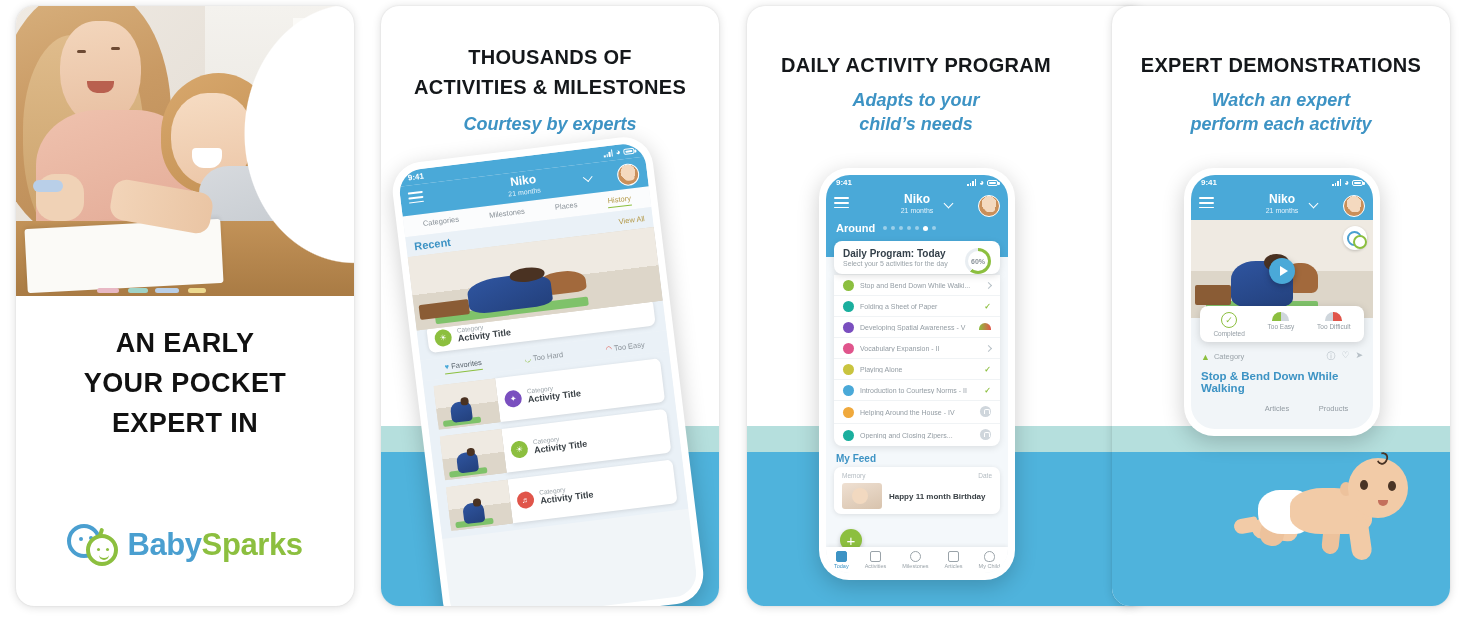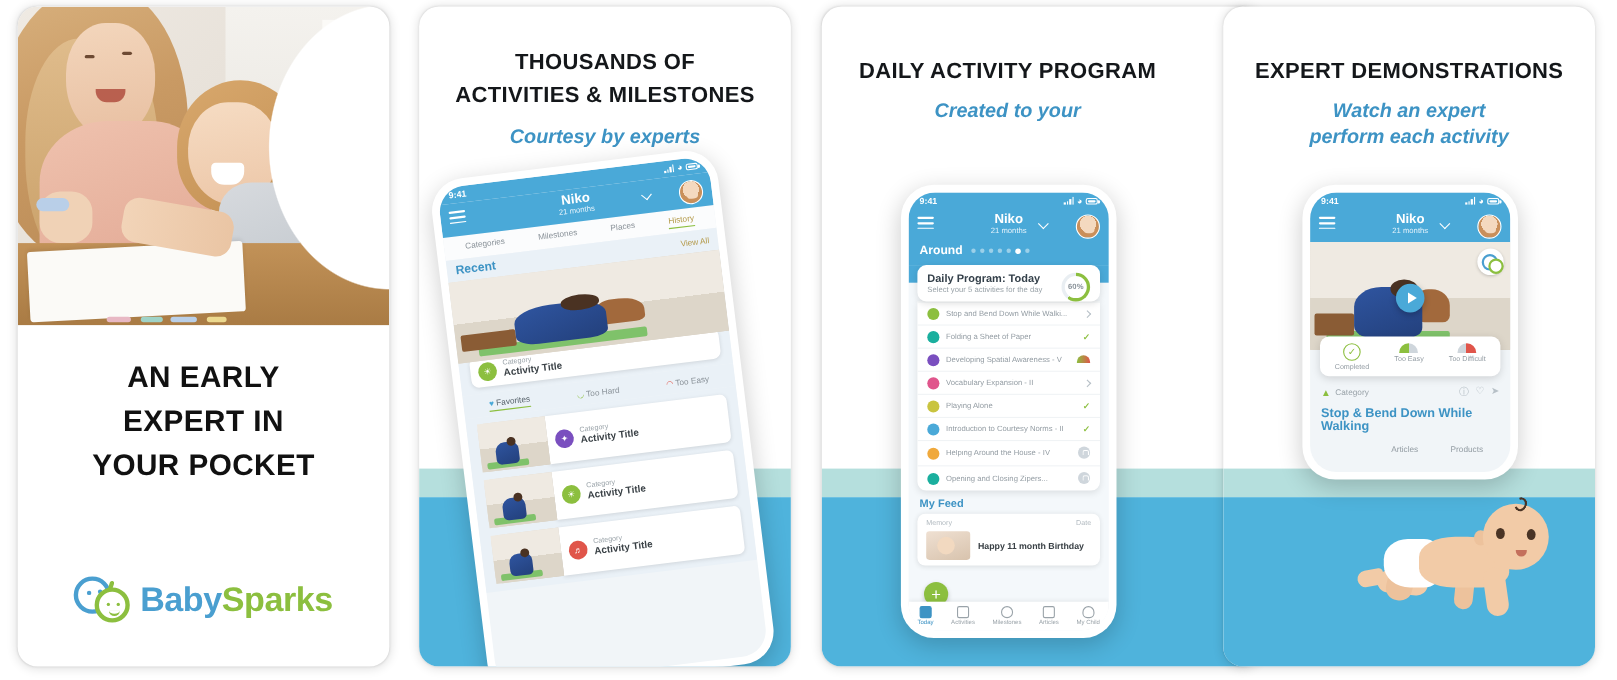--- a/index.html
+++ b/index.html
@@ -314,22 +314,22 @@
           <div class="nails"></div>
         <div class="crayon" style="left:24%;width:22px;background:#e8b8c4"></div>
         <div class="crayon" style="left:33%;width:20px;background:#9fd3c7"></div>
         <div class="crayon" style="left:41%;width:24px;background:#b9cfe8"></div>
         <div class="crayon" style="left:51%;width:18px;background:#ecd98f"></div>
       </div>
     </div>
 
     <div class="headline">
       <div>AN EARLY</div>
+      <div>YOUR POCKET</div>
       <div>EXPERT IN</div>
-      <div>YOUR POCKET</div>
     </div>
 
     <div class="logo-wrap">
       <div class="logo-mark">
         <div class="logo-c1">
           <div class="e" style="left:8px;top:9px"></div>
           <div class="e" style="left:18px;top:8px"></div>
         </div>
         <div class="logo-stem"></div>
         <div class="logo-c2">
@@ -479,21 +479,22 @@
         </div>
       </div>
     </div>
   </div>
 
   <div class="card" id="card3">
     <div class="p-title" style="top:44px;font-size:20px;line-height:1.5">
       <div>DAILY ACTIVITY PROGRAM</div>
     </div>
     <div class="p-sub" style="top:82px;font-size:18px;line-height:1.35">
-      <div>Created to your</div>
+      <div>Adapts to your</div>
+      <div>child’s needs</div>
     </div>
 
     <div class="band-teal" style="top:420px"></div>
     <div class="band-blue" style="top:446px"></div>
 
     <div class="phone" style="left:72px; top:162px; width:196px; height:412px;">
       <div class="screen" style="background:#f4f8fb">
         <div class="statusbar">
           <span>9:41</span>
           <span class="sb-icons">

